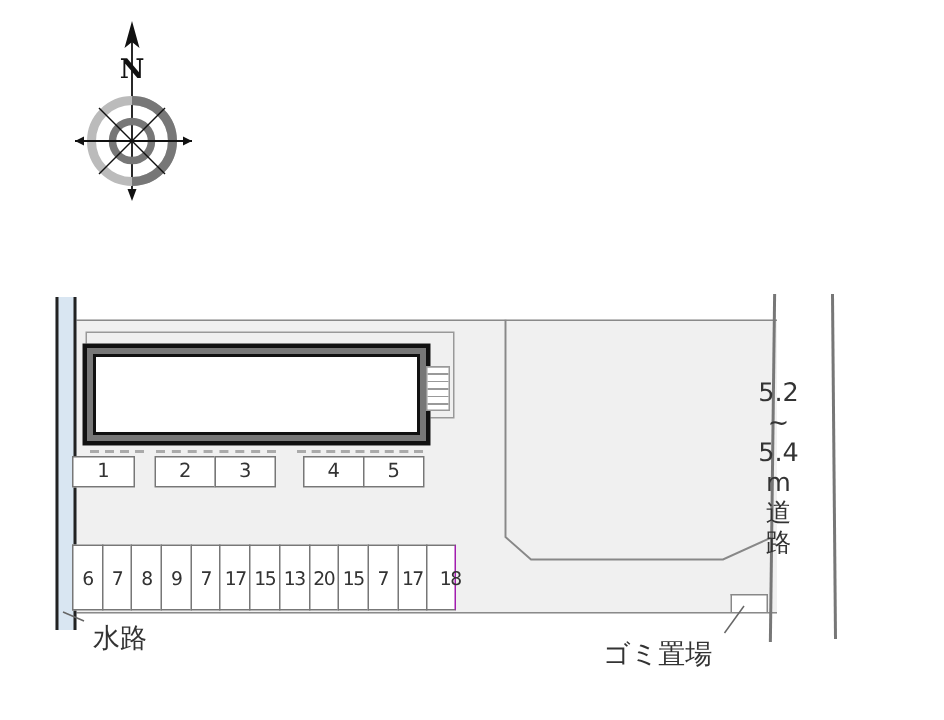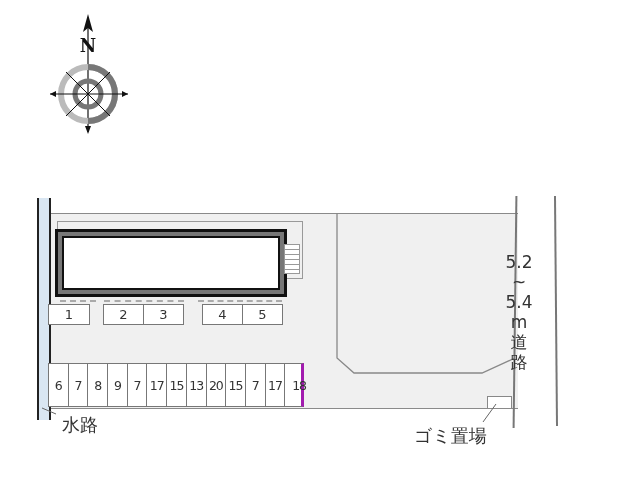--- a/index.html
+++ b/index.html
@@ -8,21 +8,21 @@
   .lot{left:48px;top:213px;width:470px;height:194px;background:#f0f0f0;border-top:1px solid #8a8a8a;border-bottom:1px solid #8a8a8a;}
   .waterway{left:37px;top:198px;width:10px;height:222px;background:#d9e6f2;border-left:2px solid #222;border-right:2px solid #222;}
   .yard{left:57px;top:221px;width:244px;height:56px;border:1px solid #999;background:#f0f0f0;}
   .building{left:55px;top:229px;width:226px;height:62px;background:#fff;border:3px solid #111;box-shadow:inset 0 0 0 4px #777,inset 0 0 0 6px #111;}
   .stairs{left:284px;top:244px;width:14px;height:28px;border:1px solid #999;background:#fff;
     background-image:repeating-linear-gradient(to bottom,#fff 0,#fff 4px,#999 4px,#999 5px);}
   .dash{height:0;border-top:2px dashed #aaa;}
   .space{position:absolute;background:#fff;border:1px solid #777;display:flex;align-items:center;justify-content:center;font-size:13px;color:#333;box-sizing:border-box;}
   .row2{left:48px;top:363px;height:44px;display:flex;}
   .row2 .space{position:static;width:19.7px;height:44px;border-right:none;font-size:12.5px;letter-spacing:-1px;}
-  .row2 .space:last-child{border-right:3px solid #a21caf;padding-left:12px;}
+  .row2 .space:last-child{border-right:1px solid #a21caf;padding-left:12px;}
   .road-line{position:absolute;width:1.5px;background:#777;}
   .road-label{left:504px;top:252px;width:30px;text-align:center;font-size:17px;line-height:20px;color:#333;}
   .label{font-size:18px;color:#333;}
 </style>
 </head>
 <body>
 
 <div class="abs" style="left:48px;top:12px;width:84px;height:124px;">
   <svg width="84" height="124">
     <polygon points="40,2 35,20 40,16 45,20" fill="#111"></polygon>
@@ -118,21 +118,21 @@
 
 <div class="abs" style="left:487px;top:396px;width:23px;height:11px;border:1px solid #888;border-bottom:none;background:#fff;"></div>
 <svg class="abs" style="left:480px;top:402px;" width="20" height="22">
     <line x1="16" y1="2" x2="3" y2="20" stroke="#666" stroke-width="1"></line>
   </svg>
 <svg class="abs" style="left:40px;top:405px;" width="20" height="12">
     <line x1="2" y1="3" x2="16" y2="9" stroke="#666" stroke-width="1"></line>
   </svg>
 
 <div class="abs label" style="left:46px;top:413px;margin-left:16px;">水路</div>
-<div class="abs label" style="left:402px;top:424px;margin-left:12px;">ゴミ置場</div>
+<div class="abs label" style="left:402px;top:424px;">ゴミ置場</div>
 
 <div class="abs road-label">
   <div>5.2</div>
   <div>~</div>
   <div>5.4</div>
   <div>m</div>
   <div>道</div>
   <div>路</div>
 </div>
 

